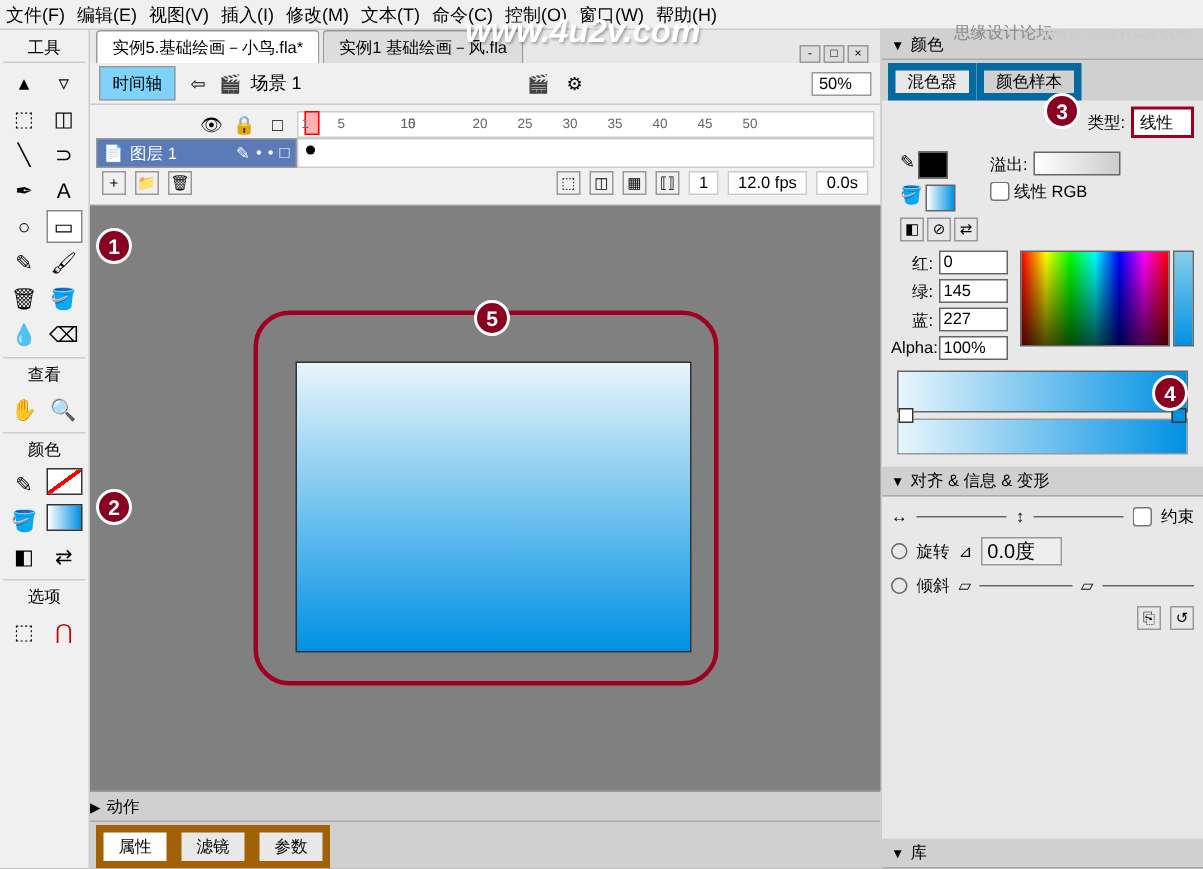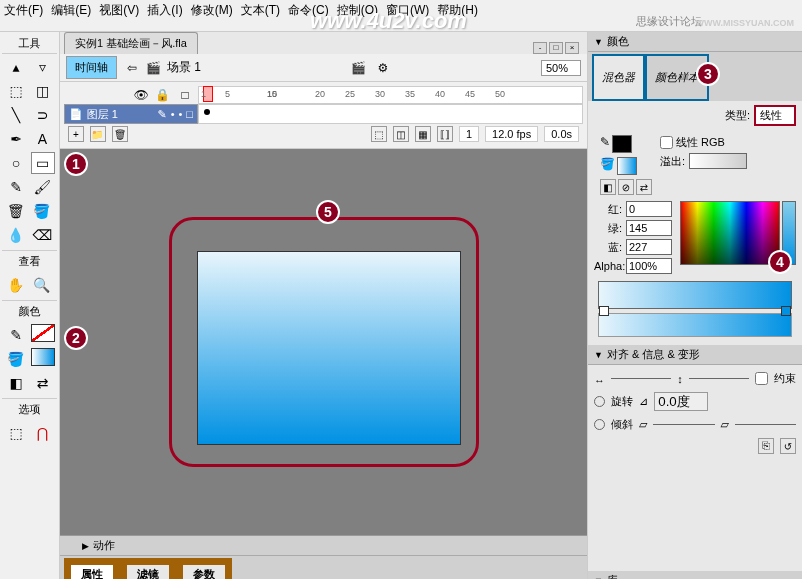--- a/index.html
+++ b/index.html
@@ -1,21 +1,21 @@
 <!DOCTYPE html>
 <html><head>
 <meta charset="utf-8">
 <style>
 * { margin: 0; padding: 0; box-sizing: border-box; }
 body { font-family: "SimSun", sans-serif; font-size: 12px; background: #e8e8e8; width: 802px; height: 579px; overflow: hidden; position: relative; }
 .watermark { position: absolute; top: 8px; left: 310px; color: #fff; font-size: 22px; font-style: italic; font-weight: bold; z-index: 100; text-shadow: 1px 1px 2px rgba(0,0,0,0.3); }
 .wm3 { position: absolute; top: 14px; right: 100px; color: #888; font-size: 11px; z-index: 100; }
 .wm4 { position: absolute; top: 18px; right: 8px; color: #ccc; font-size: 9px; z-index: 100; font-weight: bold; }
 
-.menubar { height: 32px; background: #f0f0f0; display: flex; padding: 2px 4px; gap: 8px; border-bottom: 1px solid #ccc; }
+.menubar { height: 20px; background: #f0f0f0; display: flex; padding: 2px 4px; gap: 8px; border-bottom: 1px solid #ccc; }
 .menubar span { cursor: pointer; }
 
 .main { display: flex; height: 559px; }
 .tools-col { width: 60px; background: #f0f0f0; border-right: 1px solid #ccc; padding: 2px; }
 .tools-header { text-align: center; font-size: 11px; padding: 2px; border-bottom: 1px solid #ccc; }
 .tool-grid { display: grid; grid-template-columns: 1fr 1fr; gap: 2px; padding: 2px; }
 .tool-btn { width: 24px; height: 22px; display: flex; align-items: center; justify-content: center; border: 1px solid transparent; cursor: pointer; font-size: 14px; }
 .tool-btn.active { background: #fff; border: 1px solid #888; }
 .section-label { font-size: 11px; padding: 3px; text-align: center; border-top: 1px solid #ccc; margin-top: 2px; }
 .color-swatch { width: 24px; height: 18px; border: 1px solid #333; }
@@ -49,31 +49,31 @@
 .tl-footer { display: flex; height: 20px; align-items: center; gap: 6px; padding: 2px 4px; font-size: 11px; }
 .tl-btn { width: 16px; height: 16px; border: 1px solid #999; display: inline-flex; align-items: center; justify-content: center; font-size: 10px; cursor: pointer; }
 .tl-stat { border: 1px solid #ccc; padding: 1px 6px; background: #fff; }
 
 .stage-area { flex: 1; background: #808080; display: flex; align-items: center; justify-content: center; position: relative; overflow: auto; }
 .stage { width: 310px; height: 250px; position: relative; }
 .red-outline { position: absolute; top: 0; left: 0; right: 0; bottom: 0; border: 3px solid #a00020; border-radius: 24px; }
 .canvas-rect { position: absolute; top: 34px; left: 28px; width: 264px; height: 194px; background: linear-gradient(to bottom, #e8f5fc, #0091e3); border: 1px solid #333; }
 
 .bottom-panels { background: #e8e8e8; border-top: 1px solid #999; }
-.panel-header { display: flex; align-items: center; padding: 2px 22px; background: #d0d0d0; border-bottom: 1px solid #aaa; font-size: 11px; cursor: pointer; }
+.panel-header { display: flex; align-items: center; padding: 2px 0; background: #d0d0d0; border-bottom: 1px solid #aaa; font-size: 11px; cursor: pointer; }
 .panel-header::before { content: "▶"; margin-right: 4px; font-size: 9px; }
 .panel-tabs { display: flex; padding: 2px 4px 0; background: #d0d0d0; }
-.ptab { padding: 2px 10px; font-size: 11px; background: #e8e8e8; border: 7px solid #a16207; cursor: pointer; font-weight: bold; }
+.ptab { padding: 2px 10px; font-size: 11px; background: #e8e8e8; border: 5px solid #a16207; cursor: pointer; }
 .ptab.active { background: #fff; }
 
 .right-col { width: 215px; background: #e8e8e8; border-left: 1px solid #ccc; display: flex; flex-direction: column; }
 .rpanel-h { display: flex; align-items: center; padding: 2px 6px; background: #d0d0d0; font-size: 11px; border-bottom: 1px solid #aaa; }
 .rpanel-h::before { content: "▼"; margin-right: 4px; font-size: 9px; }
 .rpanel-tabs { display: flex; background: #d0d0d0; padding: 2px 4px 0; gap: 0; }
-.rtab { padding: 14px 8px; font-size: 11px; border: 2px solid #0369a1; background: #d0d0d0; cursor: pointer; font-style: italic; }
+.rtab { padding: 0 8px; font-size: 11px; border: 5px solid #0369a1; background: #d0d0d0; cursor: pointer; }
 .rtab.active { background: #e8e8e8; }
 
 .color-panel-body { padding: 6px; display: flex; gap: 8px; }
 .cp-left { display: flex; flex-direction: column; gap: 4px; }
 .cp-mini { display: flex; gap: 2px; }
 .cp-box { width: 20px; height: 18px; border: 1px solid #666; }
 .cp-right { flex: 1; }
 .cp-row { display: flex; align-items: center; gap: 4px; margin-bottom: 3px; font-size: 11px; }
 .cp-label { width: 28px; text-align: right; }
 .cp-input { width: 46px; border: 1px solid #666; padding: 1px 2px; font-size: 11px; background: #fff; }
@@ -155,20 +155,21 @@
     </div>
     <div class="section-label">选项</div>
     <div class="tool-grid">
       <div class="tool-btn">⬚</div>
       <div class="tool-btn" style="color:#c00">⋂</div>
     </div>
   </div>
 
   <div class="center-col">
     <div class="doc-tabs">
+      <div class="doc-tab">实例5.基础绘画－小鸟.fla*</div>
       <div class="doc-tab inactive">实例1 基础绘画－风.fla</div>
       <div class="doc-tab-close">
         <div class="win-btn">-</div>
         <div class="win-btn">□</div>
         <div class="win-btn">×</div>
       </div>
     </div>
 
     <div class="toolbar-row">
       <div class="btn-box">时间轴</div>
@@ -270,27 +271,27 @@
               <span>🪣</span>
               <div class="cp-box" style="background:linear-gradient(to right,#fff,#0091e3)"></div>
             </div>
           <div class="cp-mini">
             <div class="tl-btn">◧</div>
             <div class="tl-btn">⊘</div>
             <div class="tl-btn">⇄</div>
           </div>
         </div>
         <div class="cp-right">
+          <div class="cp-row">
+              <span>溢出:</span>
+              <div class="cp-gradient-sw"></div>
+            </div>
           <div class="cp-row cp-checkbox">
               <input type="checkbox" style="">
               <span>线性 RGB</span>
-            </div>
-          <div class="cp-row">
-              <span>溢出:</span>
-              <div class="cp-gradient-sw"></div>
             </div>
         </div>
       </div>
       <div style="display:flex;gap:6px">
         <div style="flex:1">
           <div class="cp-row">
               <span class="cp-label">红:</span>
               <input class="cp-input" value="0" style="">
             </div>
           <div class="cp-row">

